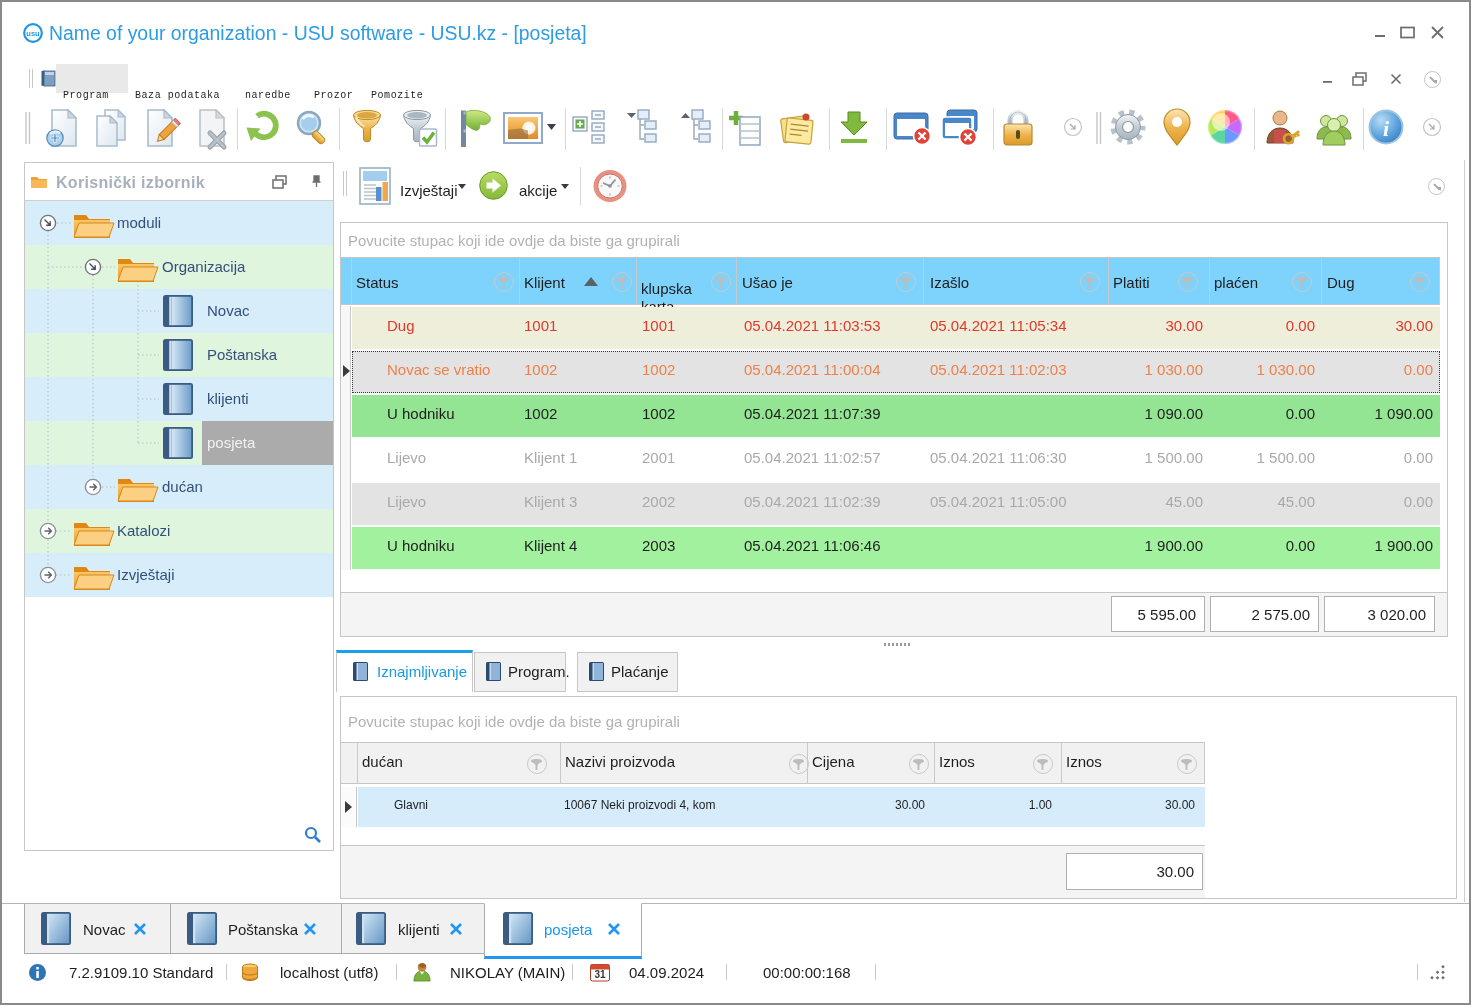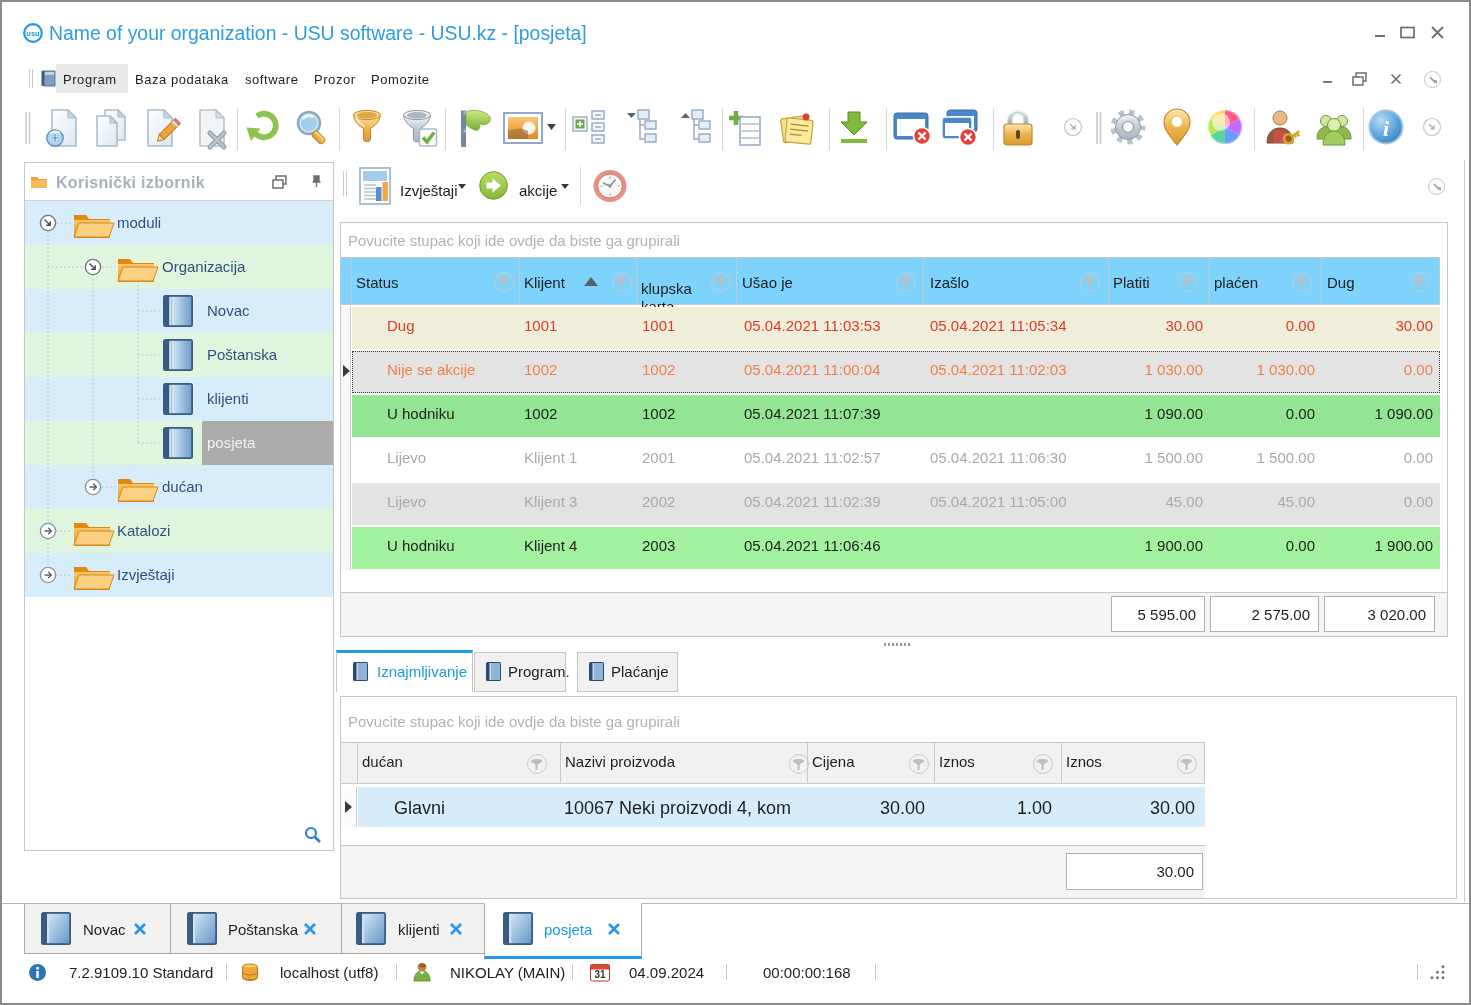--- a/index.html
+++ b/index.html
@@ -5,21 +5,21 @@
 * { margin:0; padding:0; box-sizing:border-box; }
 html,body { width:1471px; height:1005px; background:#fff; font-family:"Liberation Sans", sans-serif; overflow:hidden; }
 #win { position:absolute; left:0; top:0; width:1471px; height:1005px; }
 .abs { position:absolute; }
 .txt { white-space:nowrap; }
 
 #frame { position:absolute; left:0px; top:0px; width:1471px; height:1005px; border:2px solid #8a8a8a; background:#fff; }
 
 #title { position:absolute; left:49px; top:22px; font-size:19.4px; color:#2d9ce3; }
 
-.menuitem { position:absolute; top:72px; font-size:13px; color:#1e1e1e; letter-spacing:0.55px; }
+.menuitem { position:absolute; top:90px; font-size:10px; color:#1e1e1e; letter-spacing:0.55px;font-family:Liberation Mono, monospace; }
 
 .chev { position:absolute; width:17px; height:17px; border:1px solid #c3c3c3; border-radius:50%; }
 .chev:before { content:""; position:absolute; left:3.5px; top:6.8px; width:8px; height:1.5px; background:#a8a8a8; transform:rotate(45deg); }
 .chev:after { content:""; position:absolute; left:7.5px; top:7.5px; width:0; height:0; border-left:4.5px solid transparent; border-top:4.5px solid #a8a8a8; }
 
 #lpanel { position:absolute; left:24px; top:162px; width:310px; height:689px; border:1px solid #c6c6c6; background:#fff; }
 #lpanel2 { position:absolute; left:24px; top:856px; width:310px; height:40px; border:1px solid #c6c6c6; background:#fff; }
 .treerow { position:absolute; left:0; width:308px; height:44px; }
 .rowblue { background:#d8edfa; }
 .rowgreen { background:#e0f5de; }
@@ -57,21 +57,21 @@
 <div id="menubar">
   <div class="abs" style="left:29px;top:69px;width:4px;height:19px;border-left:1.5px solid #c9c9c9;border-right:1.5px solid #c9c9c9"></div>
   <div class="abs" style="left:56px;top:64px;width:72px;height:29px;background:#e9e9e9"></div>
   <svg class="abs" style="left:39px;top:70px" width="17" height="17" viewBox="0 0 17 17">
     <path d="M2.5 1 l3 -0.5 v15 l-3 0.5 z" fill="#3b5f84"></path>
     <rect x="5" y="1" width="11" height="15" fill="#7e9fc0" stroke="#3b5f84" stroke-width="0.8"></rect>
     <rect x="6" y="2" width="9" height="3" fill="#c3d3e3"></rect>
   </svg>
   <div class="menuitem txt" style="left:63px">Program</div>
   <div class="menuitem txt" style="left:135px">Baza podataka</div>
-  <div class="menuitem txt" style="left:245px">software</div>
+  <div class="menuitem txt" style="left:245px">naredbe</div>
   <div class="menuitem txt" style="left:314px">Prozor</div>
   <div class="menuitem txt" style="left:371px">Pomozite</div>
   <svg class="abs" style="left:1322px;top:74px" width="12" height="12">
         <rect x="1" y="7" width="9" height="1.8" fill="#6d6d6d"></rect>
       </svg>
   <svg class="abs" style="left:1352px;top:72px" width="15" height="14" viewBox="0 0 15 14">
         <rect x="4" y="1" width="10" height="8" fill="none" stroke="#6d6d6d" stroke-width="1.5"></rect>
         <rect x="1" y="5" width="10" height="8" fill="#fff" stroke="#6d6d6d" stroke-width="1.5"></rect>
       </svg>
   <svg class="abs" style="left:1390px;top:73px" width="12" height="12">
@@ -549,21 +549,21 @@
         <span class="abs txt" style="left:172px;top:10px">1001</span>
         <span class="abs txt" style="left:290px;top:10px">1001</span>
         <span class="abs txt" style="left:392px;top:10px">05.04.2021 11:03:53</span>
         <span class="abs txt" style="left:578px;top:10px">05.04.2021 11:05:34</span>
         <span class="abs txt num" style="left:751px;top:10px;width:100px">30.00</span>
         <span class="abs txt num" style="left:863px;top:10px;width:100px">0.00</span>
         <span class="abs txt num" style="left:981px;top:10px;width:100px">30.00</span>
       </div>
 
       <div class="abs" style="left:11px;top:45px;width:1088px;height:42px;background:#e3e3e3;color:#ef8048;outline:1.5px dotted #3a3a3a;outline-offset:-1px">
-        <span class="abs txt" style="left:35px;top:10px">Nije se akcije</span>
+        <span class="abs txt" style="left:35px;top:10px">Novac se vratio</span>
         <span class="abs txt" style="left:172px;top:10px">1002</span>
         <span class="abs txt" style="left:290px;top:10px">1002</span>
         <span class="abs txt" style="left:392px;top:10px">05.04.2021 11:00:04</span>
         <span class="abs txt" style="left:578px;top:10px">05.04.2021 11:02:03</span>
         <span class="abs txt num" style="left:751px;top:10px;width:100px">1 030.00</span>
         <span class="abs txt num" style="left:863px;top:10px;width:100px">1 030.00</span>
         <span class="abs txt num" style="left:981px;top:10px;width:100px">0.00</span>
       </div>
       <div class="abs" style="left:2px;top:59px;width:0;height:0;border-top:6px solid transparent;border-bottom:6px solid transparent;border-left:7px solid #3a3a3a"></div>
 
@@ -655,21 +655,21 @@
       <div class="cell txt" style="left:224px;top:10px">Nazivi proizvoda</div>
       <div class="cell txt" style="left:471px;top:10px">Cijena</div>
       <div class="cell txt" style="left:598px;top:10px">Iznos</div>
       <div class="cell txt" style="left:725px;top:10px">Iznos</div>
       <div class="fico" style="left:186px;top:11px"></div>
       <div class="fico" style="left:448px;top:11px"></div>
       <div class="fico" style="left:568px;top:11px"></div>
       <div class="fico" style="left:692px;top:11px"></div>
       <div class="fico" style="left:836px;top:11px"></div>
     </div>
-    <div id="grow2" class="abs" style="left:0;top:90px;width:864px;height:40px;font-size:18px">
+    <div id="grow2" class="abs" style="left:0;top:90px;width:864px;height:40px;font-size:12px">
       <div class="abs" style="left:0;top:0;width:16px;height:40px;border-right:1px solid #c9c9c9;background:#fbfbfb"></div>
       <div class="abs" style="left:4px;top:14px;width:0;height:0;border-top:6px solid transparent;border-bottom:6px solid transparent;border-left:7px solid #3a3a3a"></div>
       <div class="abs" style="left:17px;top:0;width:847px;height:40px;background:#d7ecfa;color:#1e1e1e">
         <span class="abs txt" style="left:36px;top:11px">Glavni</span>
         <span class="abs txt" style="left:206px;top:11px">10067 Neki proizvodi 4, kom</span>
         <span class="abs txt num" style="left:467px;top:11px;width:100px">30.00</span>
         <span class="abs txt num" style="left:594px;top:11px;width:100px">1.00</span>
         <span class="abs txt num" style="left:737px;top:11px;width:100px">30.00</span>
       </div>
     </div>

